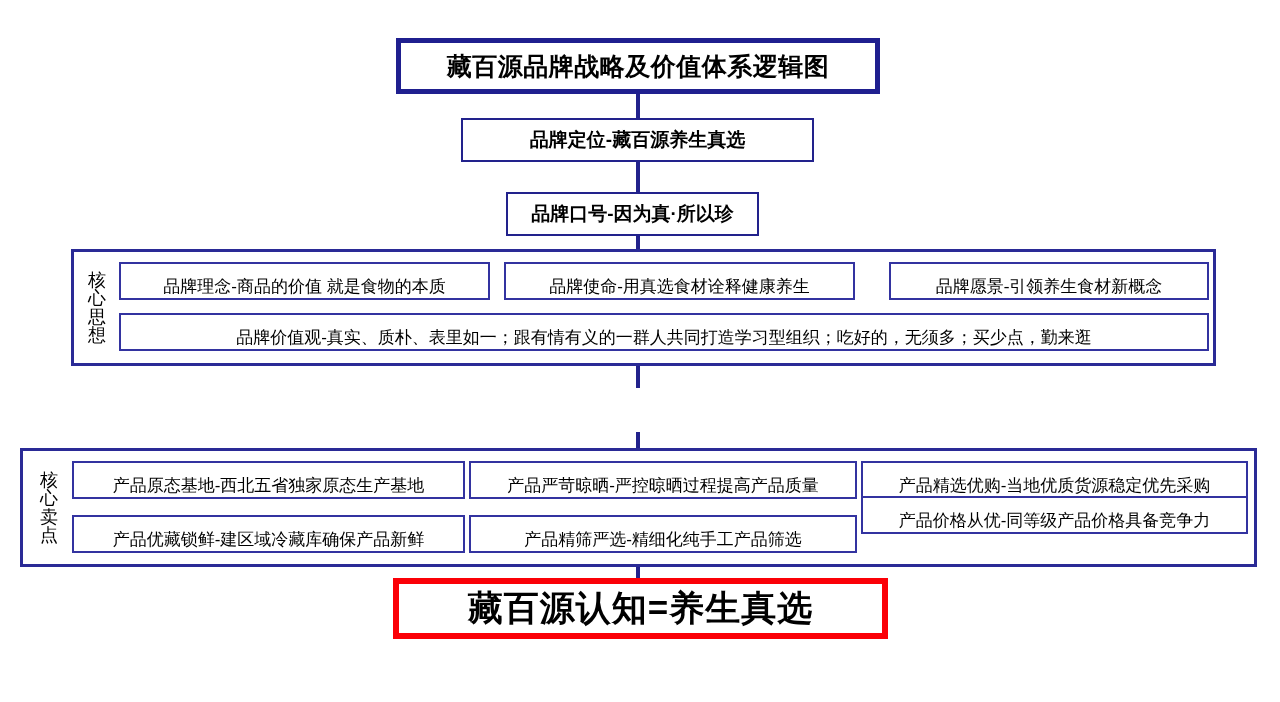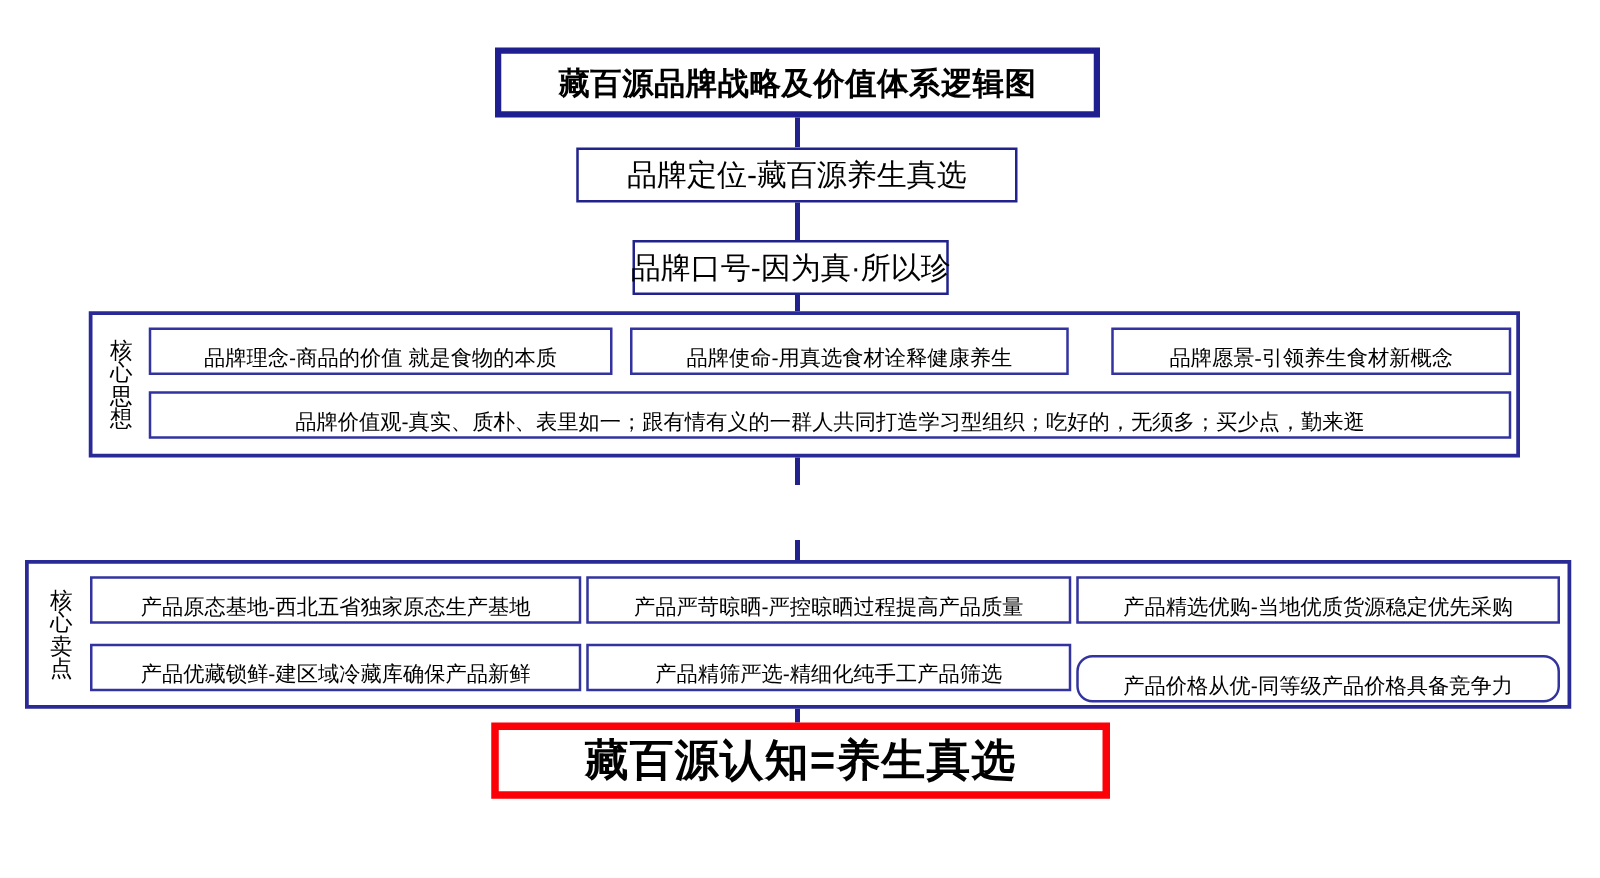--- a/index.html
+++ b/index.html
@@ -39,22 +39,22 @@
   .title-box {
     border: 5px solid #1f1f8f;
     font-size: 25px;
     font-weight: bold;
     letter-spacing: 0.5px;
   }
 
   
   .box-navy {
     border: 2px solid #22228c;
-    font-size: 24px;
-    font-weight: normal;
+    font-size: 19px;
+    font-weight: bold;
   }
   .box-navy-thin {
     border: 2px solid #3333a0;
     font-size: 17px;
     align-items: flex-end;
   }
 
   
   .group-frame {
     position: absolute;
@@ -170,21 +170,21 @@
   </div>
 
   <div class="node box-navy-thin" style="left:72px; top:515px; width:393px; height:38px;">
     <span>产品优藏锁鲜-建区域冷藏库确保产品新鲜</span>
   </div>
 
   <div class="node box-navy-thin" style="left:469px; top:515px; width:388px; height:38px;">
     <span>产品精筛严选-精细化纯手工产品筛选</span>
   </div>
 
-  <div class="node box-navy-thin" style="left:861px; top:524px; width:387px; height:38px;border-radius:13px;">
+  <div class="node box-navy-thin" style="left:861px; top:496px; width:387px; height:38px;">
     <span>产品价格从优-同等级产品价格具备竞争力</span>
   </div>
 
   <div class="connector" style="left:636px; top:567px; height:15px;"></div>
 
   <div class="node red-box" style="left:393px; top:578px; width:495px; height:61px;">
     <span>藏百源认知=养生真选</span>
   </div>
 
 </div>

